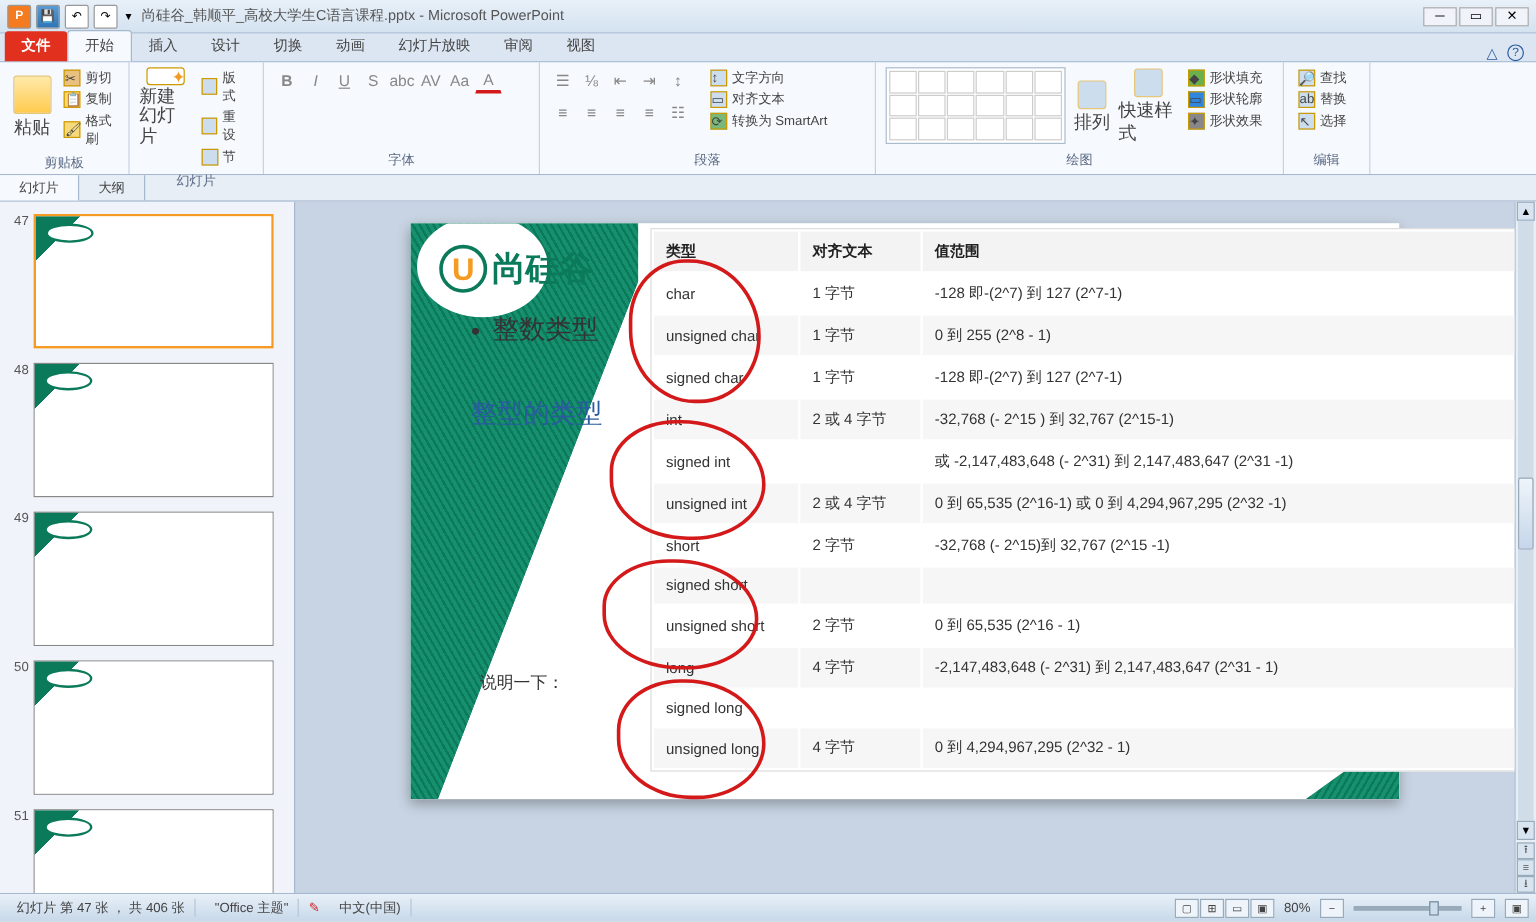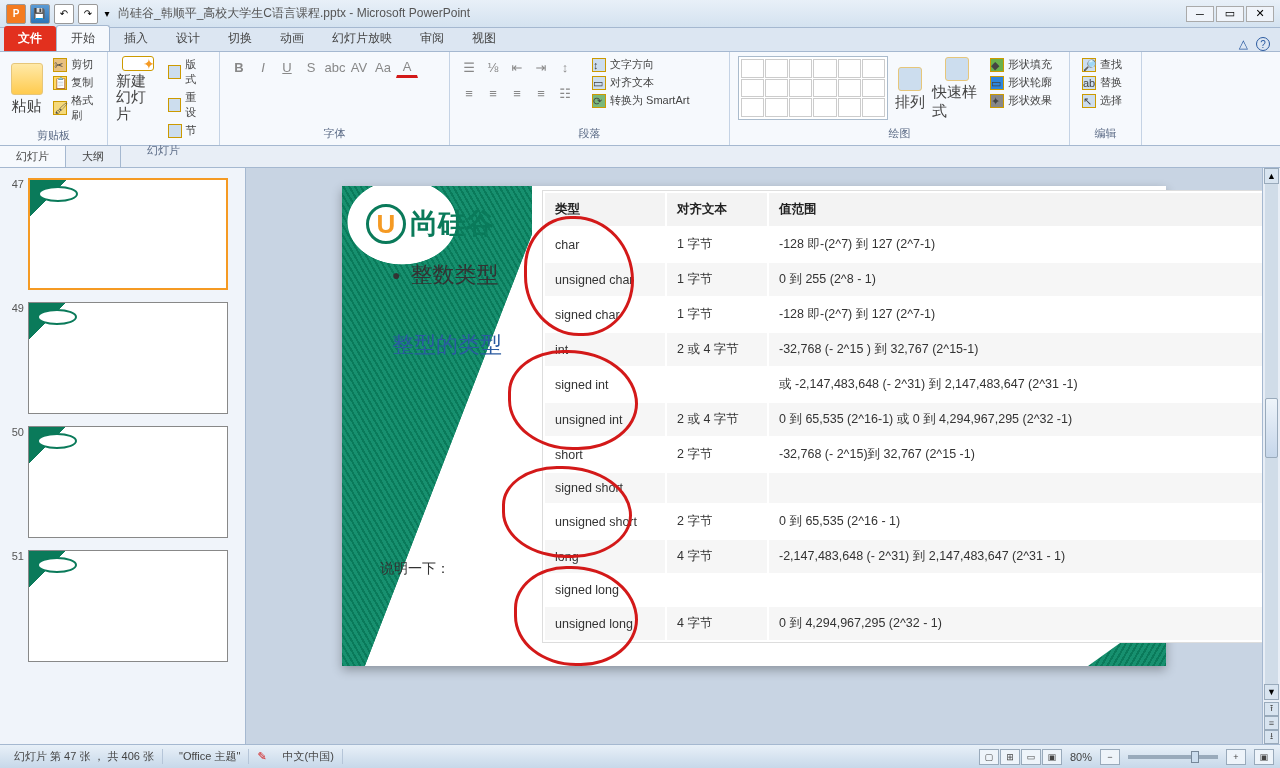--- a/index.html
+++ b/index.html
@@ -71,21 +71,21 @@
     clip-path: polygon(0 0, 100% 0, 100% 10%, 12% 100%, 0 100%);
 }
 .slide .border::after { content: ""; position: absolute; right: 0; bottom: 0; width: 130px; height: 80px; background: repeating-linear-gradient(-60deg, #0a7a5a, #0a7a5a 2px, #17906f 2px, #17906f 5px); clip-path: polygon(40% 100%, 100% 30%, 100% 100%); }
 .slide .logo { position: absolute; left: 24px; top: 18px; display: flex; align-items: center; gap: 4px; z-index: 5; }
 .slide .logo .u { width: 40px; height: 40px; border-radius: 50%; background: #fff; border: 3px solid #0a7a5a; display: flex; align-items: center; justify-content: center; color: #f59a23; font-size: 26px; font-weight: bold; }
 .slide .logo .lname { color: #0a7a5a; font-size: 28px; font-weight: bold; }
 .slide .content { position: absolute; left: 36px; top: 74px; z-index: 3; }
 .slide .bullet { font-size: 22px; color: #333; display: flex; align-items: center; gap: 10px; }
 .slide .bullet::before { content: "●"; font-size: 14px; }
 .slide .subheading { font-size: 22px; color: #2a5aa0; margin: 40px 0 0 14px; }
-.slide .note { font-size: 14px; color: #333; margin: 200px 0 0 2px; }
+.slide .note { font-size: 14px; color: #333; margin: 200px 0 0 22px; }
 
 
 .datatable { position: absolute; left: 200px; top: 4px; width: 810px; z-index: 10; font-size: 12.5px; background: #fff; border: 1px solid #ddd; }
 .datatable th { background: #f3f3f3; text-align: left; padding: 8px 10px; color: #222; font-weight: bold; }
 .datatable td { padding: 8px 10px; color: #333; }
 .datatable tr.odd td { background: #f6f6f6; }
 .datatable .c1 { width: 120px; }
 .datatable .c2 { width: 100px; }
 
 
@@ -321,20 +321,26 @@
 
 <div class="main">
   <div class="thumbs">
     <div class="thumbwrap">
         <div class="thumbnum">47</div>
         <div class="thumb selected">
           <div class="decor"></div>
         </div>
       </div>
     <div class="thumbwrap">
+        <div class="thumbnum">48</div>
+        <div class="thumb">
+          <div class="decor"></div>
+        </div>
+      </div>
+    <div class="thumbwrap">
         <div class="thumbnum">49</div>
         <div class="thumb">
           <div class="decor"></div>
         </div>
       </div>
     <div class="thumbwrap">
         <div class="thumbnum">50</div>
         <div class="thumb">
           <div class="decor"></div>
         </div>

